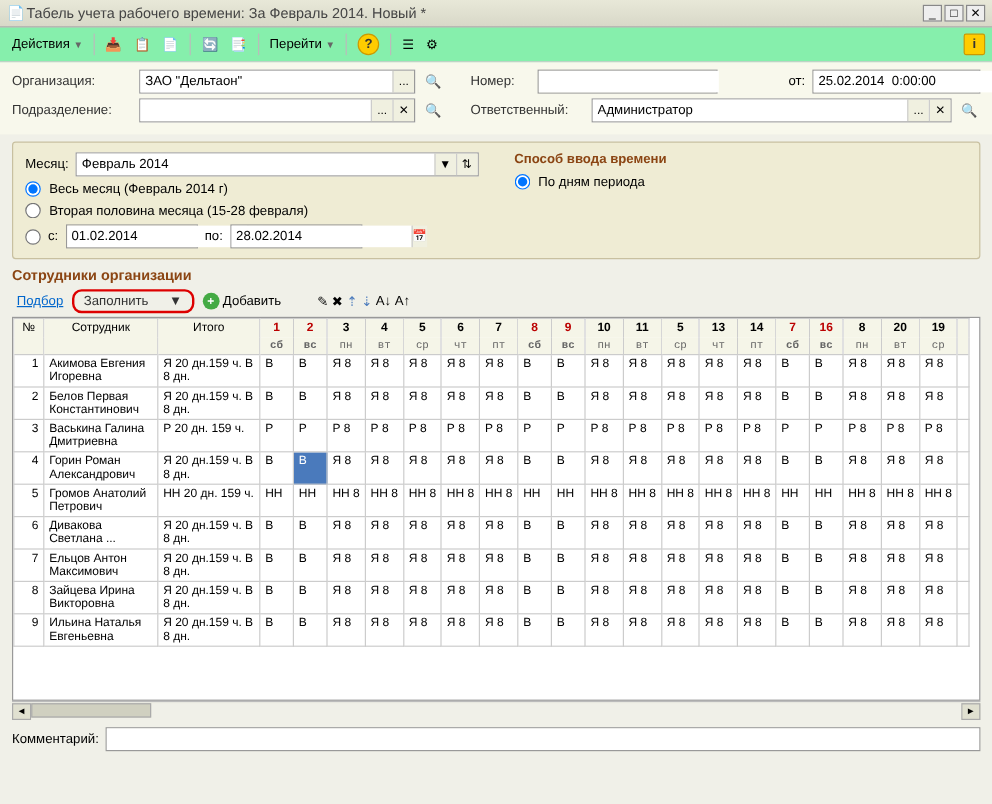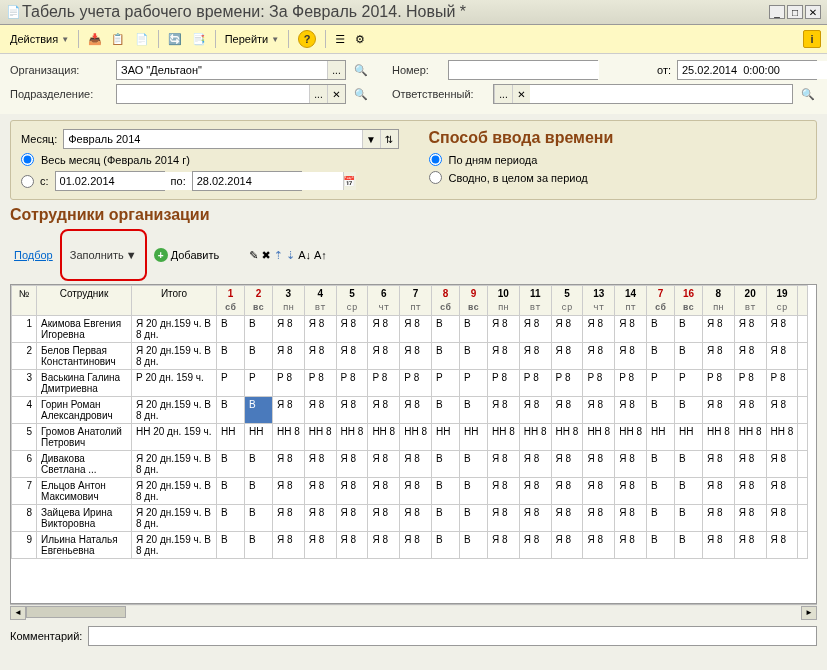--- a/index.html
+++ b/index.html
@@ -1,43 +1,43 @@
 <!DOCTYPE html>
 <html><head>
 <meta charset="utf-8">
 <style>
 * { box-sizing: border-box; margin: 0; padding: 0; }
 body { font-family: Arial, sans-serif; font-size: 11px; background: #f0f0e8; width: 827px; height: 670px; overflow: hidden; }
 .titlebar { background: linear-gradient(#e8e8d8, #d8d8c8); border-bottom: 1px solid #999; padding: 3px 6px; display: flex; align-items: center; }
-.titlebar .title { flex: 1; color: #444; font-size: 16px; }
+.titlebar .title { flex: 1; color: #444; font-size: 12px; }
 .titlebar .winbtn { width: 16px; height: 14px; border: 1px solid #888; margin-left: 2px; background: #eee; display: flex; align-items: center; justify-content: center; font-size: 10px; cursor: pointer; }
-.toolbar { background: #fef9c3; border-bottom: 1px solid #ccc; padding: 3px 6px; display: flex; align-items: center; gap: 2px; }
+.toolbar { background: #86efac; border-bottom: 1px solid #ccc; padding: 3px 6px; display: flex; align-items: center; gap: 2px; }
 .toolbar .sep { width: 1px; height: 18px; background: #bbb; margin: 0 3px; }
 .toolbar .btn { padding: 2px 4px; cursor: pointer; display: flex; align-items: center; gap: 3px; }
 .toolbar .dropdown-arrow { font-size: 8px; color: #666; }
 .icon { width: 16px; height: 16px; display: inline-flex; align-items: center; justify-content: center; font-size: 12px; }
 .form-area { padding: 6px 10px; background: #f8f8ec; }
 .form-row { display: flex; align-items: center; margin-bottom: 4px; gap: 6px; }
 .form-label { color: #333; min-width: 100px; }
 .input-group { display: flex; align-items: center; border: 1px solid #999; background: #fff; height: 20px; }
 .input-group input { border: none; padding: 2px 4px; font-size: 11px; height: 18px; outline: none; flex: 1; }
 .input-btn { width: 18px; height: 18px; border-left: 1px solid #ccc; background: #f0f0e0; display: flex; align-items: center; justify-content: center; cursor: pointer; font-size: 10px; }
 .search-btn { width: 18px; height: 20px; display: flex; align-items: center; justify-content: center; cursor: pointer; color: #888; }
 .params-panel { margin: 6px 10px; border: 1px solid #c8c0a0; background: #efecd4; padding: 8px 10px; border-radius: 3px; }
 .params-cols { display: flex; gap: 30px; }
 .params-col { flex: 1; }
-.params-col h4 { color: #8b4513; font-size: 16px; font-weight: bold; margin-bottom: 6px; }
+.params-col h4 { color: #8b4513; font-size: 11px; font-weight: bold; margin-bottom: 6px; }
 .radio-row { display: flex; align-items: center; margin-bottom: 5px; gap: 4px; }
 .radio-row input[type=radio] { margin-right: 3px; }
 .date-row { display: flex; align-items: center; gap: 6px; margin-top: 4px; }
 .date-row .input-group { width: 110px; }
-.section-title { color: #8b4513; font-size: 16px; font-weight: bold; margin: 6px 10px 2px; }
+.section-title { color: #8b4513; font-size: 12px; font-weight: bold; margin: 6px 10px 2px; }
 .toolbar2 { display: flex; align-items: center; padding: 3px 10px; gap: 3px; }
 .btn-link { color: #0066cc; cursor: pointer; padding: 2px 4px; text-decoration: underline; }
-.btn-fill { border: 2px solid #d00; border-radius: 8px; padding: 18px 8px; cursor: pointer; display: flex; align-items: center; gap: 2px; color: #333; }
+.btn-fill { border: 2px solid #d00; border-radius: 8px; padding: 2px 8px; cursor: pointer; display: flex; align-items: center; gap: 17px; color: #333; }
 .btn-add { display: flex; align-items: center; gap: 3px; cursor: pointer; padding: 2px 4px; }
 .plus-icon { width: 14px; height: 14px; border-radius: 50%; background: #4a4; color: #fff; display: flex; align-items: center; justify-content: center; font-size: 10px; font-weight: bold; }
 .table-wrap { margin: 0 10px; border: 1px solid #999; overflow: auto; height: 320px; background: #fff; position: relative; }
 table { border-collapse: collapse; font-size: 10px; }
 th, td { border: 1px solid #ccc; padding: 2px 4px; text-align: left; vertical-align: top; white-space: nowrap; }
 thead th { background: #f5f5e8; position: sticky; top: 0; text-align: center; font-weight: normal; }
 thead tr:first-child th { border-bottom: none; }
 thead tr:last-child th { border-top: none; font-size: 9px; color: #666; font-family: Liberation Mono, monospace; }
 .day-weekend { color: #b00; font-weight: bold; }
 .day-num { font-weight: bold; }
@@ -114,20 +114,21 @@
     <span class="form-label">Подразделение:</span>
     <div class="input-group" style="width:230px">
       <input value="" style="">
       <span class="input-btn">...</span>
       <span class="input-btn">✕</span>
     </div>
     <span class="search-btn">🔍</span>
     <span style="width:10px"></span>
     <span class="form-label" style="min-width:95px">Ответственный:</span>
     <div class="input-group" style="flex:1">
+      <input value="Администратор" style="">
       <span class="input-btn">...</span>
       <span class="input-btn">✕</span>
     </div>
     <span class="search-btn">🔍</span>
   </div>
 </div>
 
 <div class="params-panel">
   <div class="params-cols">
     <div class="params-col">
@@ -136,43 +137,43 @@
         <div class="input-group" style="flex:1">
           <input value="Февраль 2014" style="">
           <span class="input-btn">▼</span>
           <span class="input-btn">⇅</span>
         </div>
       </div>
       <div class="radio-row">
           <input type="radio" name="period" checked="" style="">
           <span>Весь месяц (Февраль 2014 г)</span>
         </div>
+      <div class="radio-row">
+          <input type="radio" name="period" style="">
+          <span>Вторая половина месяца (15-28 февраля)</span>
+        </div>
       <div class="date-row">
         <input type="radio" name="period" style="">
         <span>с:</span>
         <div class="input-group">
             <input value="01.02.2014" style="">
             <span class="input-btn">📅</span>
           </div>
         <span>по:</span>
         <div class="input-group">
             <input value="28.02.2014" style="">
             <span class="input-btn">📅</span>
           </div>
       </div>
     </div>
     <div class="params-col">
       <h4>Способ ввода времени</h4>
       <div class="radio-row">
           <input type="radio" name="mode" checked="" style="">
           <span>По дням периода</span>
-        </div>
-      <div class="radio-row">
-          <input type="radio" name="mode" style="">
-          <span>Сводно, в целом за период</span>
         </div>
     </div>
   </div>
 </div>
 
 <div class="section-title">Сотрудники организации</div>
 
 <div class="toolbar2">
   <span class="btn-link">Подбор</span>
   <span class="btn-fill">

